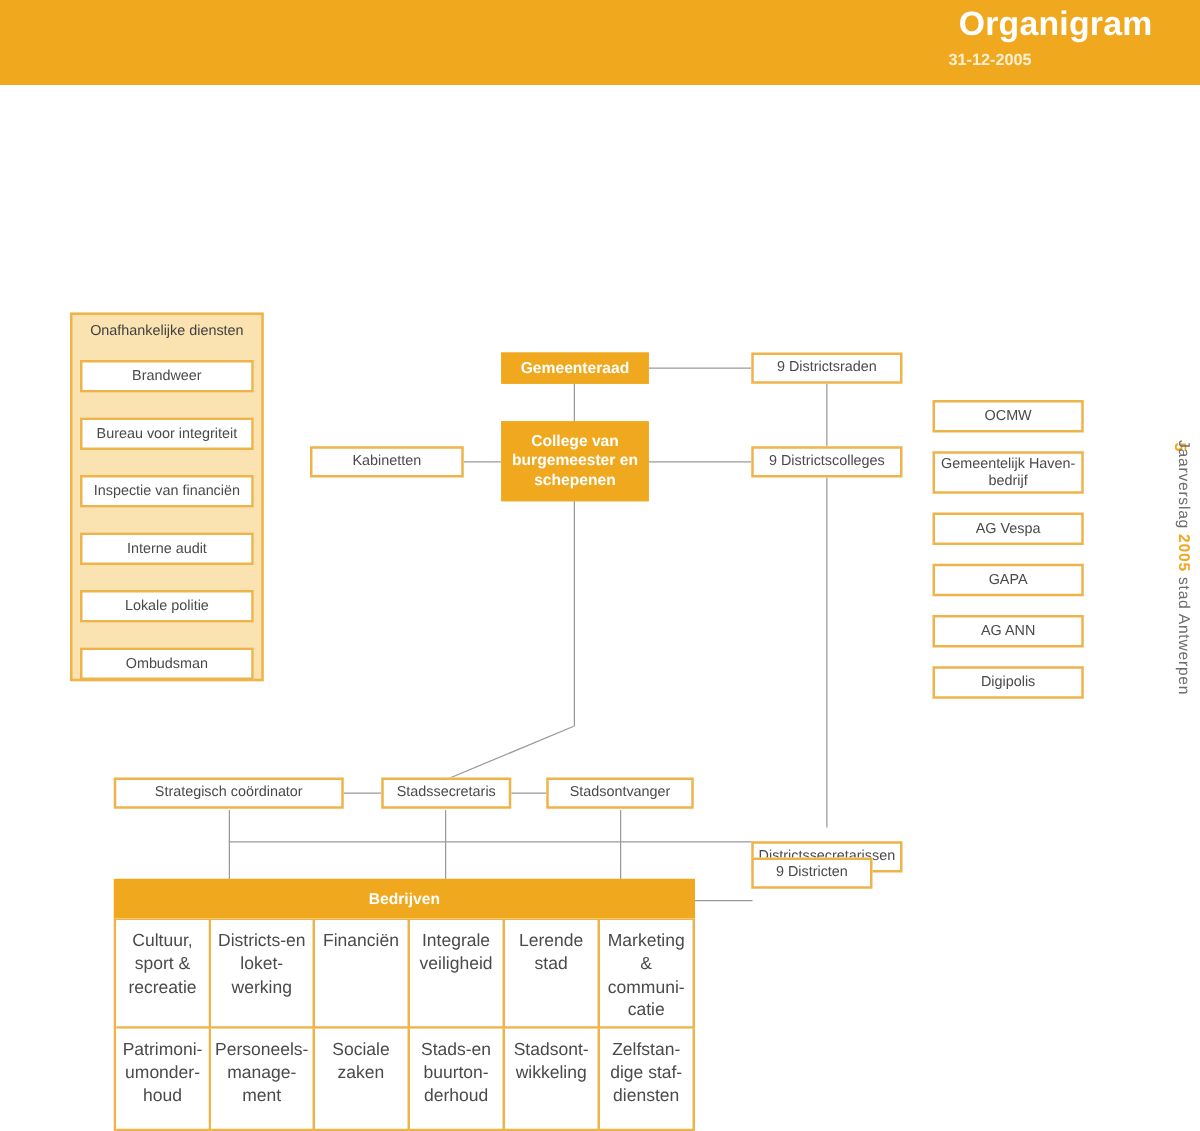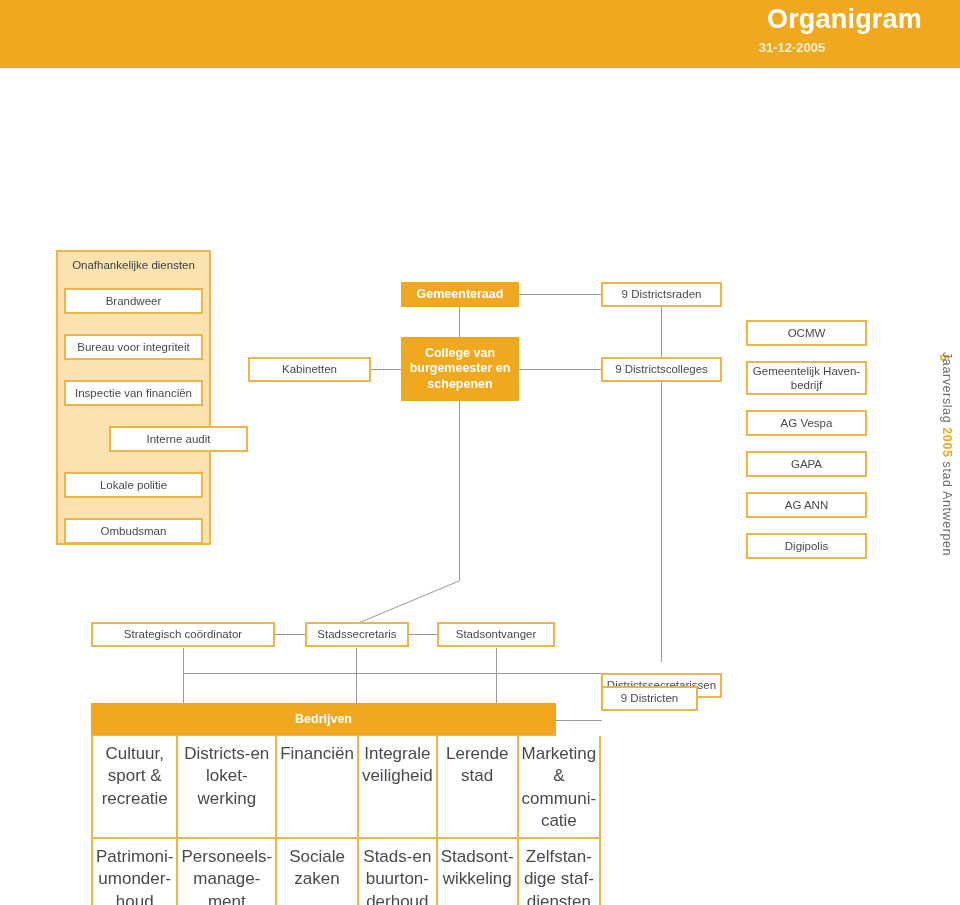--- a/index.html
+++ b/index.html
@@ -112,21 +112,21 @@
     display: grid;
     grid-template-columns: repeat(6, 1fr);
     border-left: 2px solid #eeb44a;
     border-top: 1px solid #eeb44a;
     background: #ffffff;
     z-index: 4;
   }
   .grid .cell {
     border-right: 2px solid #eeb44a;
     border-bottom: 2px solid #eeb44a;
-    font-size: 17px;
+    font-size: 14px;
     color: #4a4a4a;
     text-align: center;
     padding: 7px 3px 4px 3px;
     line-height: 1.32;
     background: #ffffff;
   }
   .grid .cell.r1 { min-height: 78px; }
   .grid .cell.r2 { min-height: 82px; }
 
   
@@ -201,21 +201,21 @@
 
   <div class="box" style="left:64px; top:288px; width:139px; height:26px;">
     <span>Brandweer</span>
   </div>
   <div class="box" style="left:64px; top:334px; width:139px; height:26px;">
     <span>Bureau voor integriteit</span>
   </div>
   <div class="box" style="left:64px; top:380px; width:139px; height:26px;">
     <span>Inspectie van financiën</span>
   </div>
-  <div class="box" style="left:64px; top:426px; width:139px; height:26px;margin-left:45px;">
+  <div class="box" style="left:64px; top:426px; width:139px; height:26px;">
     <span>Interne audit</span>
   </div>
   <div class="box" style="left:64px; top:472px; width:139px; height:26px;">
     <span>Lokale politie</span>
   </div>
   <div class="box" style="left:64px; top:518px; width:139px; height:26px;">
     <span>Ombudsman</span>
   </div>
 
   <div class="box solid" style="left:401px; top:282px; width:118px; height:25px; font-size:12.5px;">

